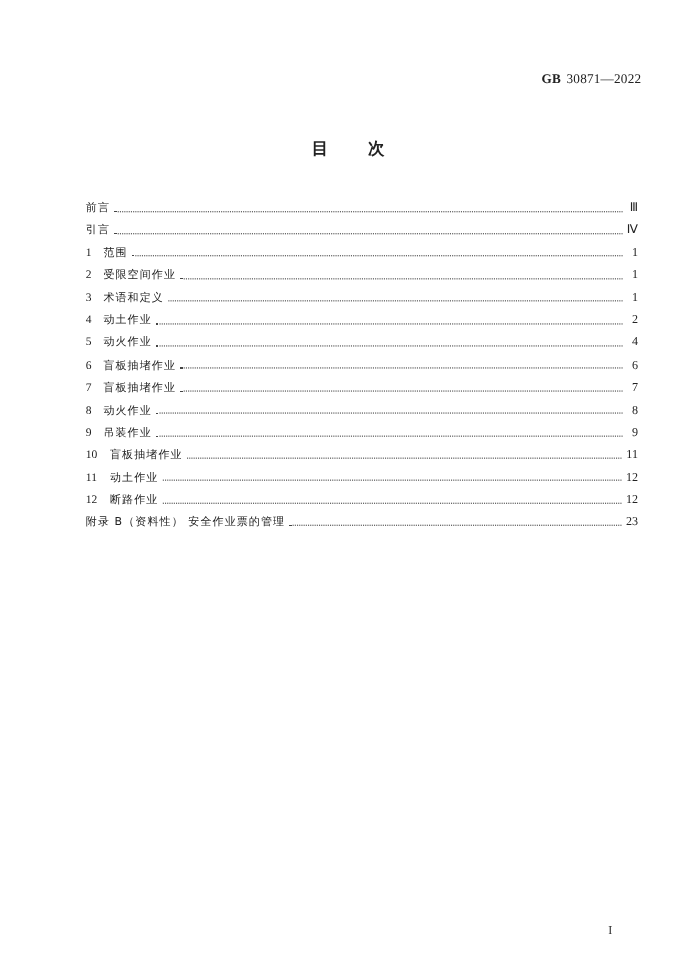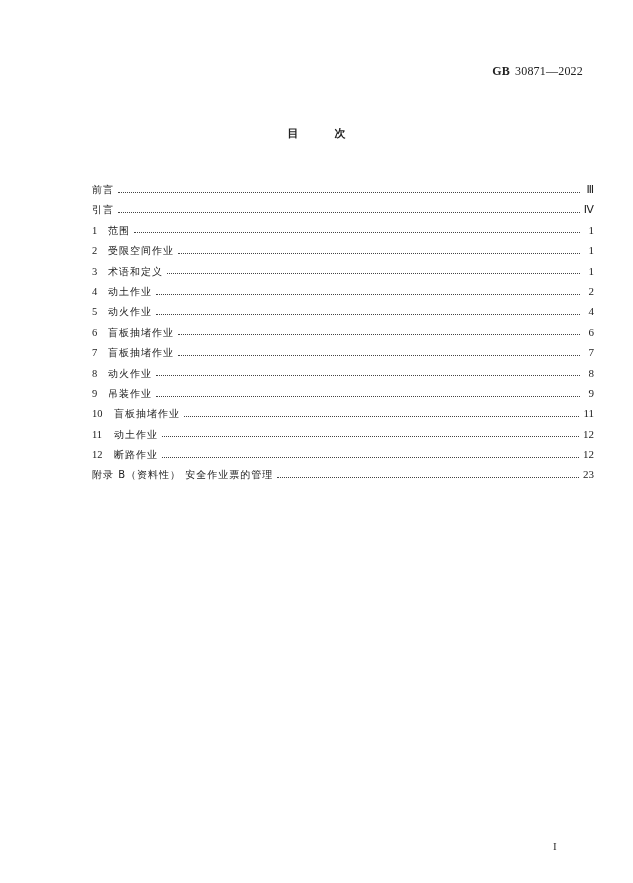--- a/index.html
+++ b/index.html
@@ -8,26 +8,26 @@
     font-family: "DejaVu Serif", "Liberation Serif", serif; color: #222;
   }
   .std-code {
     position: absolute; top: 64px; right: 50px;
     font-size: 12px; font-weight: bold; color: #222; letter-spacing: 0.2px;
   }
   .std-code .gb { font-family: Liberation Serif, serif; font-weight: bold; margin-right: 5px; }
   .std-code .num { font-family: Liberation Serif, serif; font-weight: normal; }
   .toc-title {
     position: absolute; top: 126px; left: 0; width: 633px; text-align: center;
-    font-size: 11px; font-weight: bold; font-family: "DejaVu Sans", sans-serif; color: #222;
+    font-size: 15px; font-weight: bold; font-family: "DejaVu Sans", sans-serif; color: #222;
   }
   .toc-title span { display: inline-block; }
   .toc-title .gap { width: 36px; }
   .toc {
-    position: absolute; top: 179px; left: 92px; width: 502px;
+    position: absolute; top: 179px; left: 78px; width: 502px;
   }
   .toc-row {
     display: flex; align-items: baseline; height: 20.4px; line-height: 20.4px;
     font-size: 10.5px; color: #222;
   }
   .toc-row .num { font-family: "Liberation Serif", serif; min-width: 0; }
   .toc-row .num.w1 { width: 16px; }
   .toc-row .num.w2 { width: 22px; }
   .toc-row .label { font-family: "DejaVu Sans", sans-serif; white-space: nowrap; letter-spacing: 1px; font-size: 10px; }
   .toc-row .dots {

